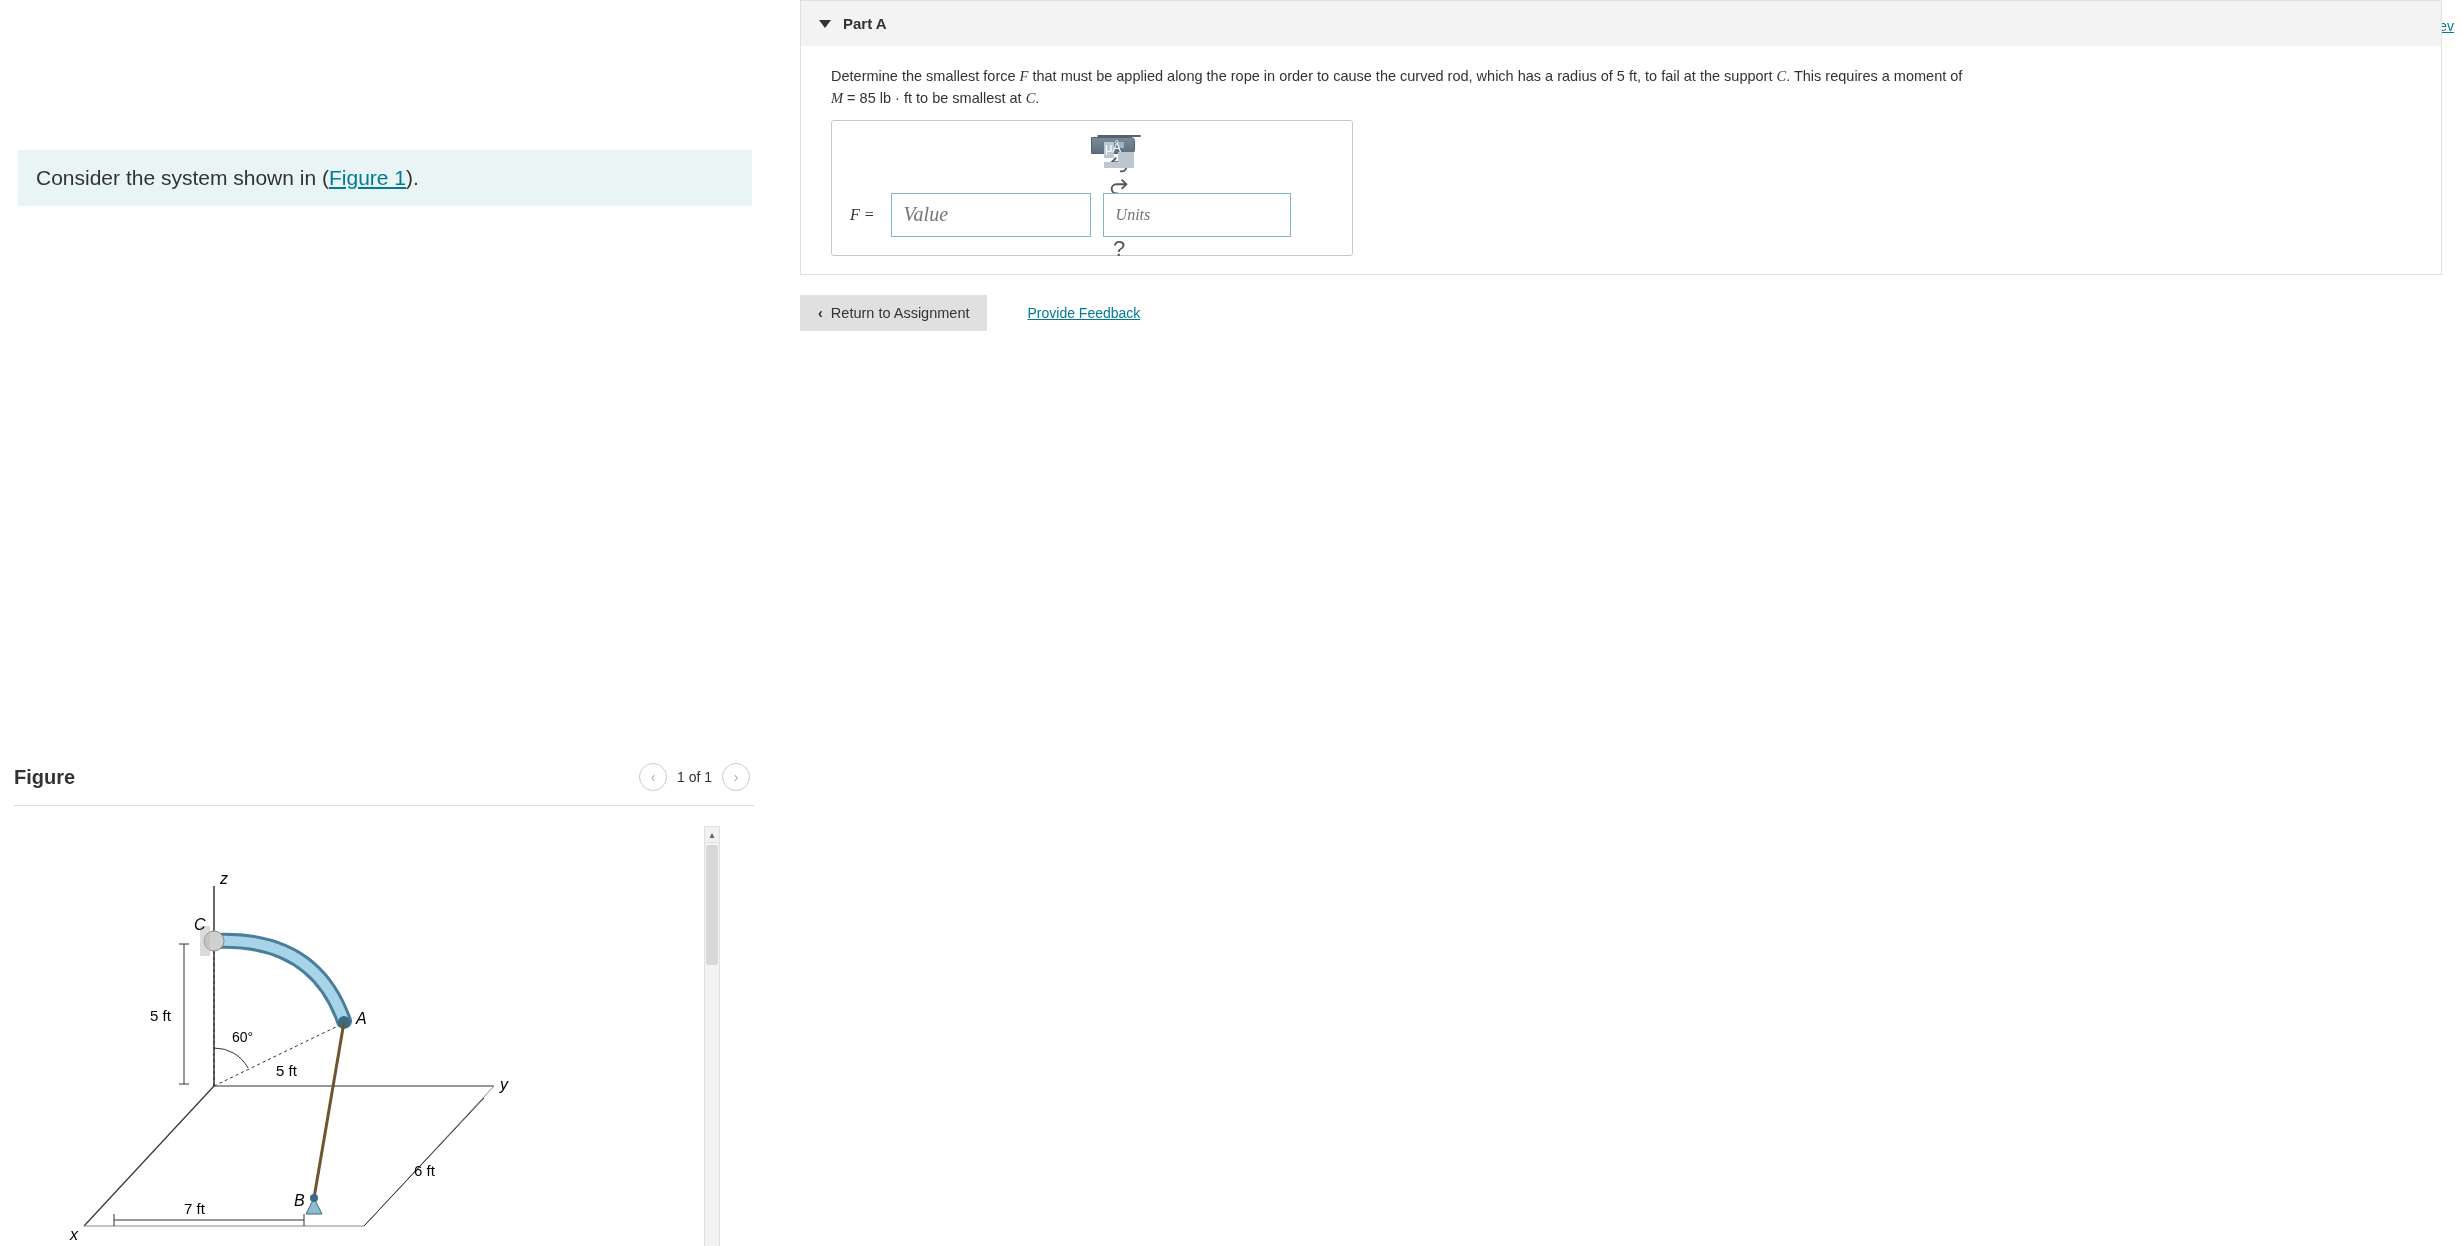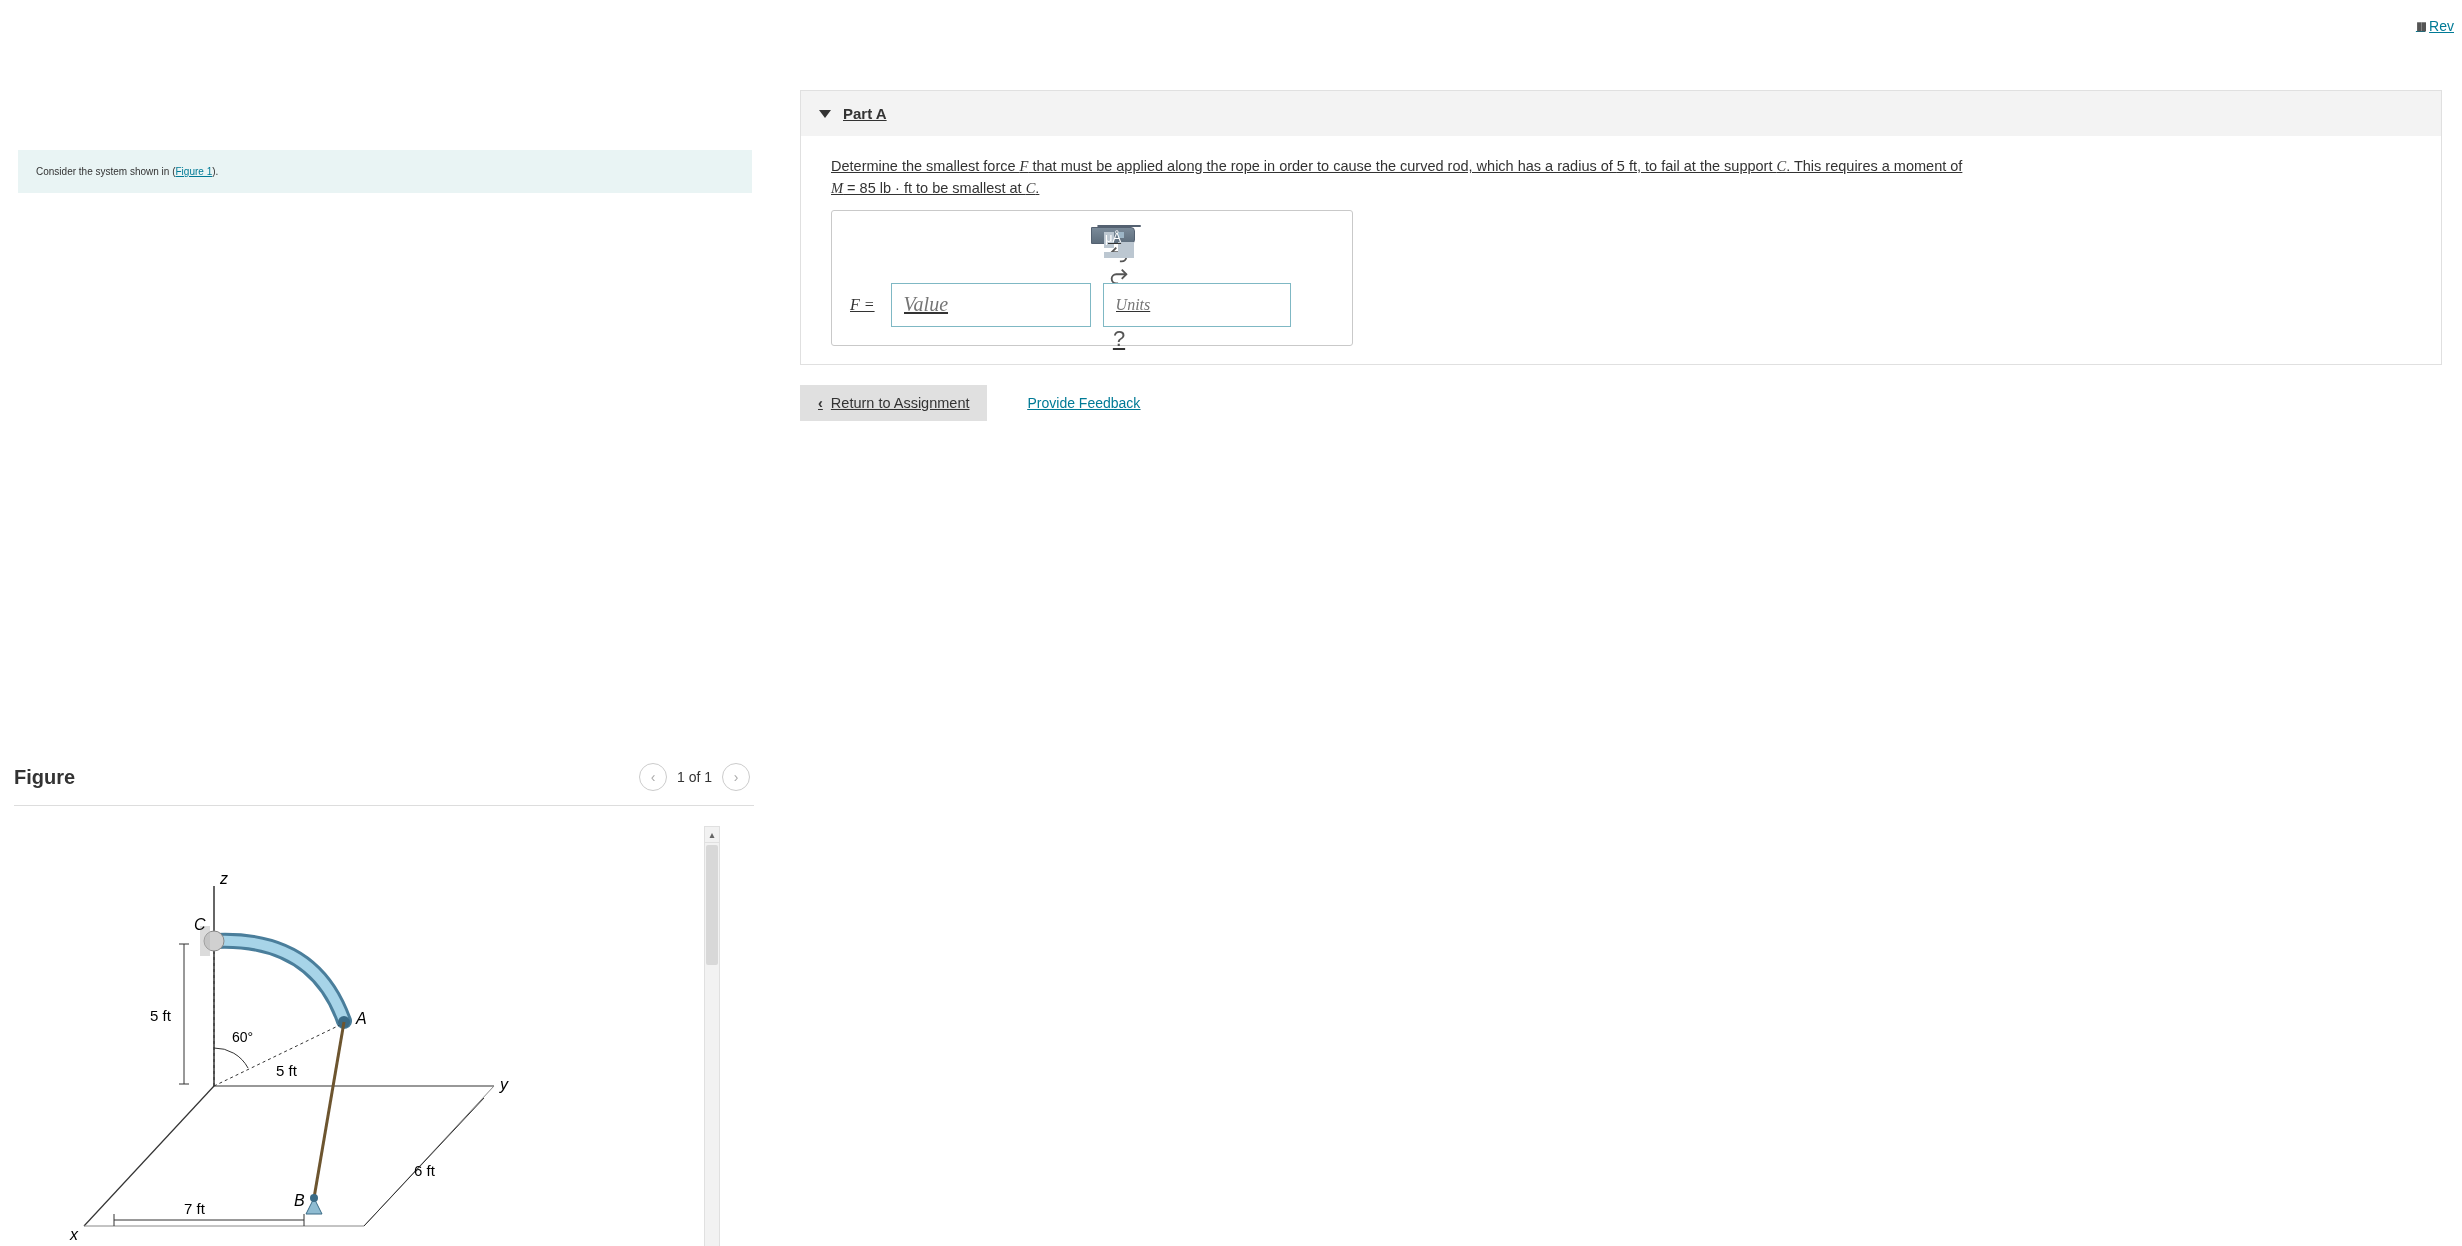--- a/index.html
+++ b/index.html
@@ -3,37 +3,37 @@
 <meta charset="utf-8">
 <style>
   * { box-sizing: border-box; margin: 0; padding: 0; }
   html, body { font-family: Arial, Helvetica, sans-serif; font-size: 14px; color: #333; background: #fff; }
   body { width: 2462px; height: 1246px; position: relative; overflow: hidden; }
 
   .top-right-link { position: absolute; top: 18px; right: 8px; color: #007a96; font-size: 14px; text-decoration: underline; display: flex; align-items: center; gap: 4px; }
   .top-right-link .bullets { color: #555; letter-spacing: -2px; font-size: 12px; text-decoration: none; }
 
   .left-col { position: absolute; left: 0; top: 0; width: 770px; }
-  .info-box { margin-top: 150px; margin-left: 18px; width: 734px; background: #e9f4f4; padding: 16px 18px; font-size: 10px; color: #333; }
+  .info-box { margin-top: 150px; margin-left: 18px; width: 734px; background: #e9f4f4; padding: 16px 18px; font-size: 21px; color: #333; }
   .info-box a { color: #007a96; text-decoration: underline; }
 
   .figure-section { position: absolute; left: 14px; top: 755px; width: 740px; }
   .figure-header { display: flex; align-items: center; justify-content: space-between; padding: 8px 4px 14px 0; border-bottom: 1px solid #ddd; margin-bottom: 20px; gap: 41px;}
   .figure-header h3 { font-size: 20px; font-weight: bold; color: #333; }
   .figure-nav { display: flex; align-items: center; gap: 10px; font-size: 14px; color: #333; }
   .nav-btn { width: 28px; height: 28px; border: 1px solid #ccc; border-radius: 50%; background: #fff; display: flex; align-items: center; justify-content: center; color: #aaa; font-size: 14px; cursor: pointer; }
 
   .figure-body { display:flex; align-items:flex-start; }
   .figure-svg { width: 690px; }
   .scrollbar-track { width: 16px; height: 440px; background: #f2f2f2; border: 1px solid #e0e0e0; position: relative; }
   .scrollbar-arrow { height: 16px; background: #f2f2f2; display:flex; align-items:center; justify-content:center; font-size:10px; color:#666; border-bottom:1px solid #e0e0e0;}
   .scrollbar-arrow.bottom { border-bottom: none; border-top: 1px solid #e0e0e0; }
   .scrollbar-thumb { position:absolute; left:1px; right:1px; top:18px; height: 120px; background: #d8d8d8; border-radius: 2px;}
 
-  .right-col { position: absolute; left: 800px; right: 0; top: 0; padding-top: 90px; padding-right: 20px; text-decoration: underline; }
+  .right-col { position: absolute; left: 800px; right: 0; top: 0; padding-right: 20px; }
 
   .part-box { border: 1px solid #e0e0e0; margin-bottom: 20px; }
   .part-header { background: #f3f3f3; padding: 14px 18px; display: flex; align-items: center; gap: 12px; font-weight: bold; font-size: 15px; }
   .caret-down { display:inline-block; width:0; height:0; border-left:6px solid transparent; border-right:6px solid transparent; border-top:8px solid #333; }
 
   .part-body { padding: 20px 30px 18px 30px; font-size: 14.5px; color: #333; }
   .part-body .prompt { line-height: 1.5; margin-bottom: 10px; }
   .part-body .bold-instr { font-weight: bold; margin-bottom: 20px; display:block; }
 
   .answer-box { width: 522px; border: 1px solid #c9c9c9; border-radius: 3px; padding: 14px 16px 18px 16px; }

